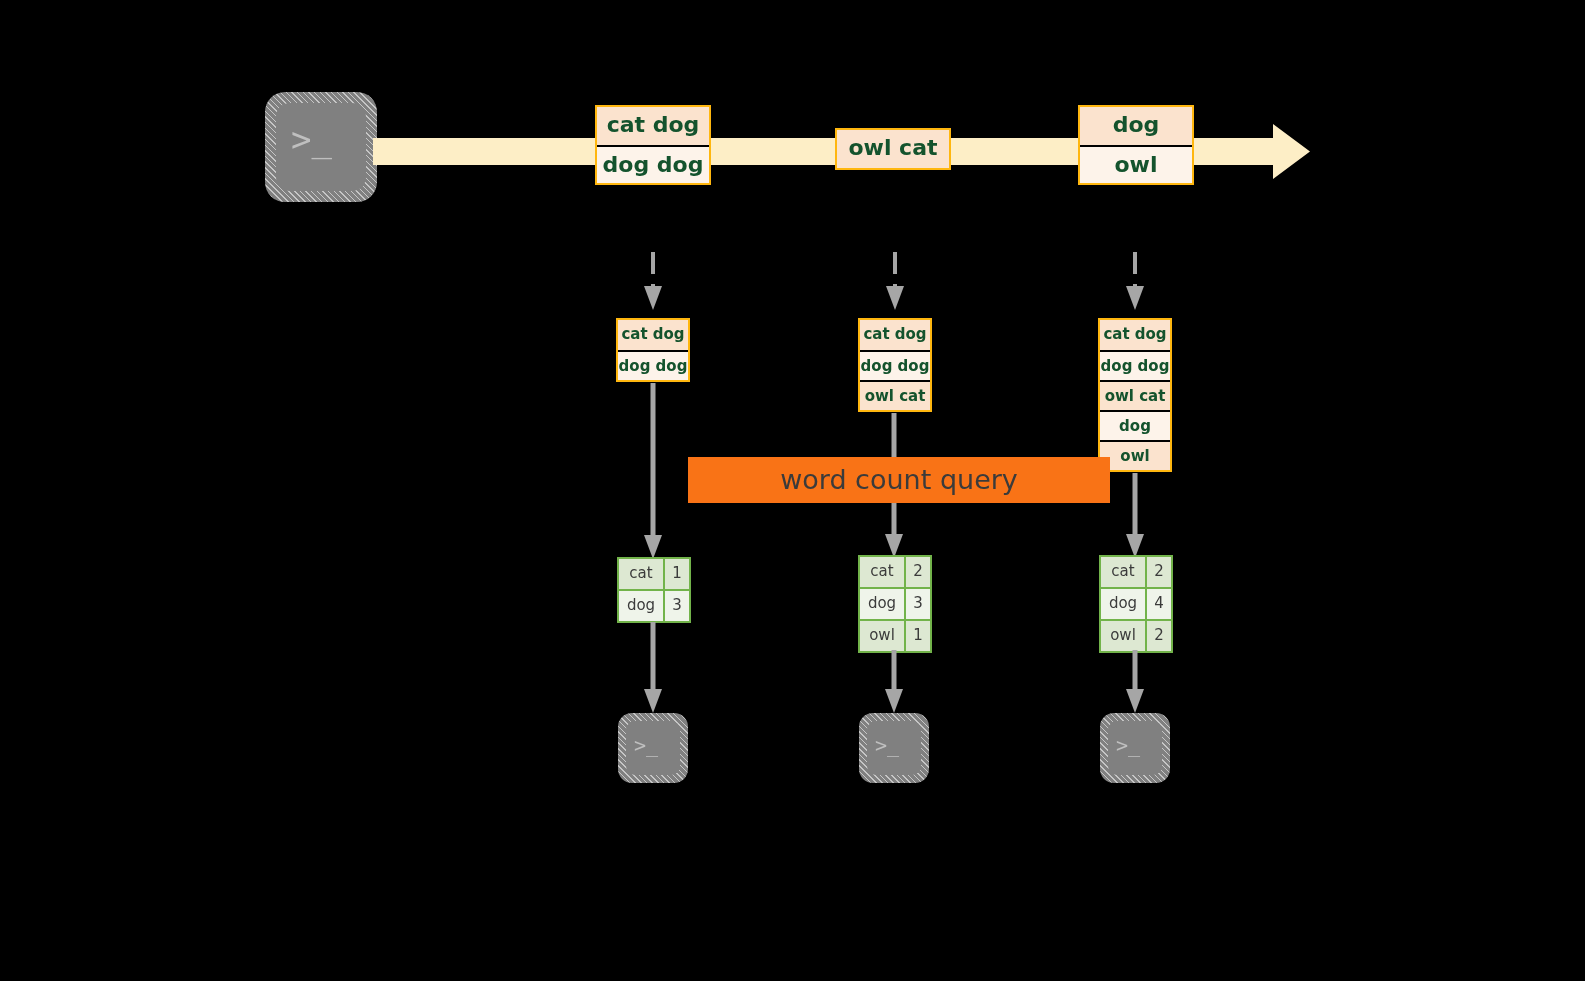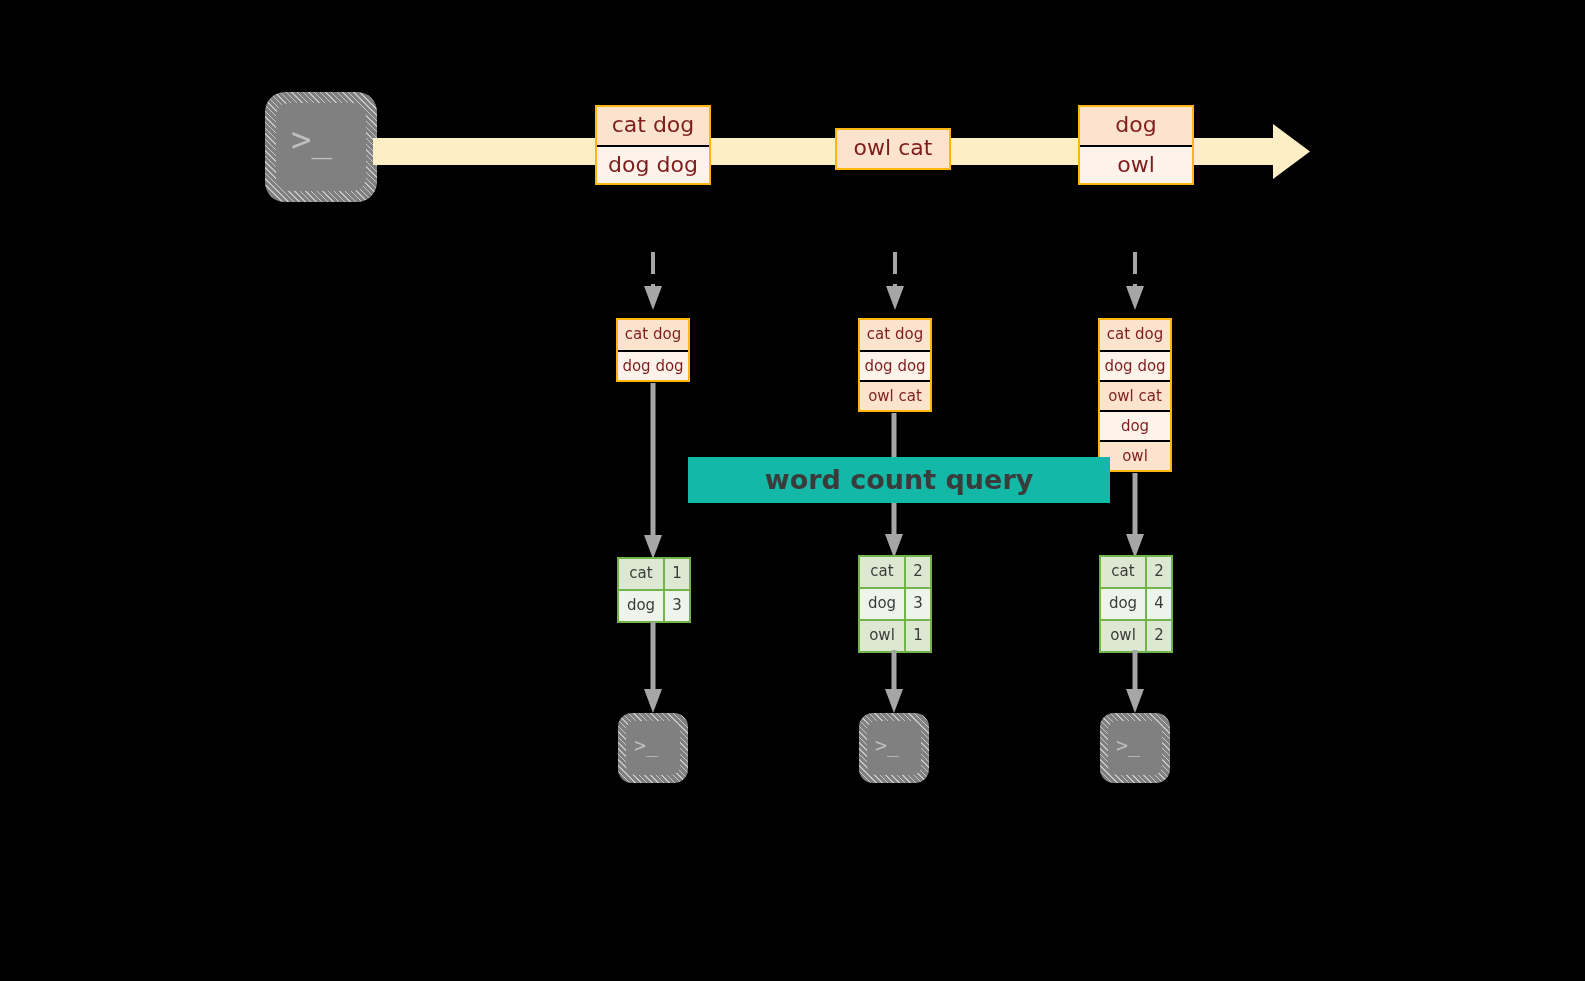--- a/index.html
+++ b/index.html
@@ -76,23 +76,24 @@
   
   .recbox {
     position: absolute;
     box-sizing: border-box;
     border: 2px solid #ffb70f;
     background: #fdf3ea;
   }
   .recrow {
     box-sizing: border-box;
     text-align: center;
-    color: #7f1d1d;
+    color: #14532d;
     white-space: nowrap;
     overflow: hidden;
+    font-weight: bold;
   }
   .recrow.dark  { background: #fbe3ce; }
   .recrow.light { background: #fdf3ea; }
   .recrow + .recrow { border-top: 2px solid #000000; }
 
   
   .recbox.big .recrow {
     height: 38px;
     line-height: 36px;
     font-size: 22px;
@@ -147,27 +148,26 @@
   }
   .conn svg { display: block; }
 
   
   #query-label {
     position: absolute;
     left: 688px;
     top: 457px;
     width: 422px;
     height: 46px;
-    background: #14b8a6;
+    background: #f97316;
     color: #3b3b3b;
     font-size: 27px;
     line-height: 46px;
     text-align: center;
     white-space: nowrap;
-    font-weight: bold;
   }
 </style>
 </head>
 <body>
 
 <div id="stage">
 
   <div class="terminal" id="terminal-source">
     <div class="inner"></div>
     <div class="glyph">&gt;_</div>

